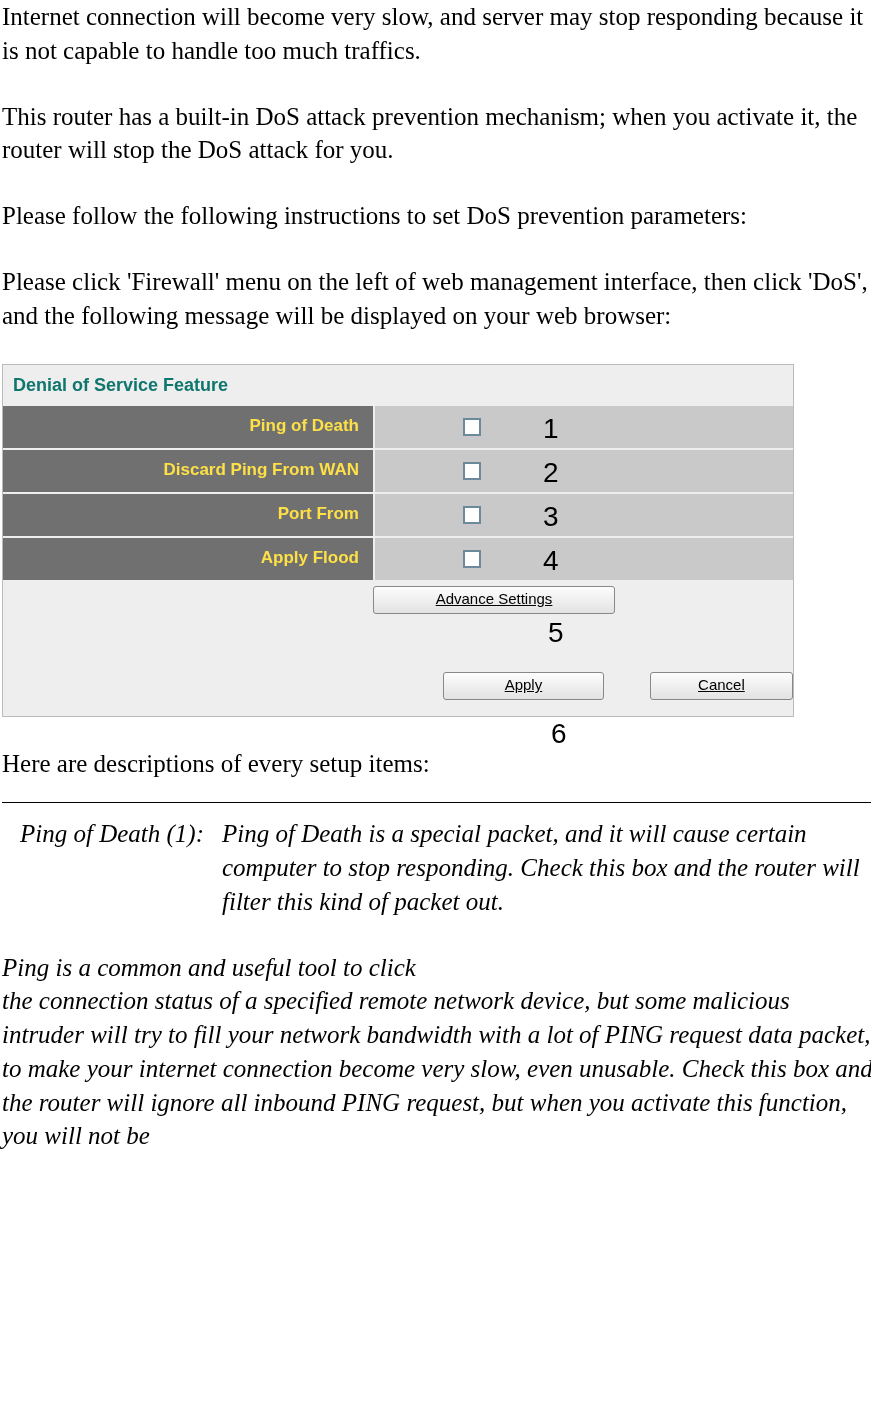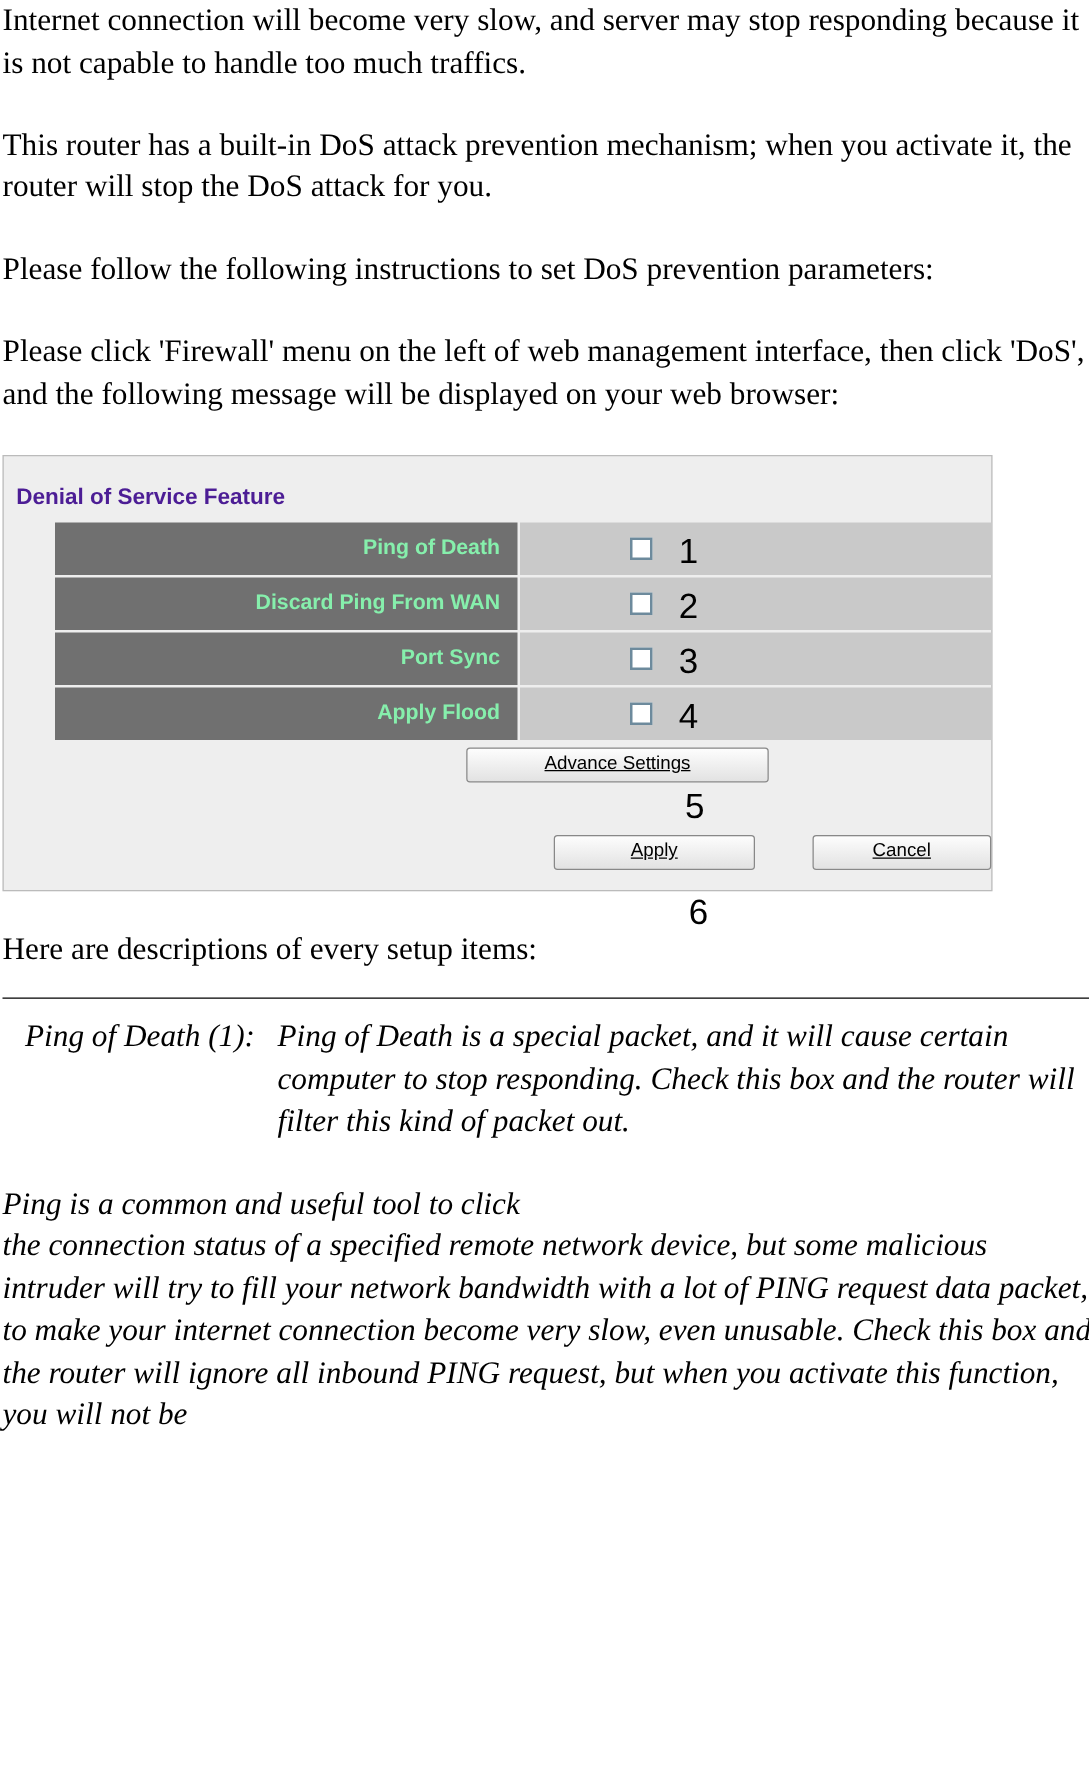--- a/index.html
+++ b/index.html
@@ -25,45 +25,44 @@
       border: 1px solid #bbb;
       margin: 26px 0 0 0;
       padding-bottom: 16px;
       position: relative;
       font-family: Arial, sans-serif;
     }
     .panel-title {
       font-family: Arial, sans-serif;
       font-weight: bold;
       font-size: 18px;
-      color: #4c1d95;
-      padding: 20px 8px 8px 10px;
+      color: #0f766e;
+      padding: 8px 8px 8px 10px;
     }
     .panel-row {
       display: flex;
       height: 42px;
       margin-bottom: 2px;
       align-items: center;
       position: relative;
     }
     .row-label {
       width: 370px;
       height: 100%;
       background: #707070;
-      color: #86efac;
+      color: #fde047;
       font-family: Arial, sans-serif;
       font-weight: bold;
       font-size: 17px;
       display: flex;
       align-items: center;
       justify-content: flex-end;
       padding-right: 14px;
       box-sizing: border-box;
       margin-right: 2px;
-      margin-left: 41px;
     }
     .row-value {
       flex: 1;
       height: 100%;
       background: #c9c9c9;
       display: flex;
       align-items: center;
       padding-left: 88px;
       box-sizing: border-box;
     }
@@ -97,21 +96,21 @@
       justify-content: center;
       box-sizing: border-box;
       text-decoration: underline;
     }
     .btn-adv { width: 242px; }
     .btn-apply { width: 164px; margin-right: 18px; }
     .btn-cancel { width: 146px; }
     .btn-row2 {
       display: flex;
       padding-left: 440px;
-      margin-top: 14px;
+      margin-top: 30px;
       gap: 28px;
     }
     .below-callouts {
       position: relative;
       height: 28px;
     }
     .item-descriptions {
       border-top: 1px solid #000;
       margin-top: 22px;
       padding-top: 14px;
@@ -151,21 +150,21 @@
 
   <div class="panel-row">
     <div class="row-label">Discard Ping From WAN</div>
     <div class="row-value">
       <div class="cb"></div>
     </div>
     <div class="callout" style="left:540px; top:4px;">2</div>
   </div>
 
   <div class="panel-row">
-    <div class="row-label">Port Sync</div>
+    <div class="row-label">Port From</div>
     <div class="row-value">
       <div class="cb"></div>
     </div>
     <div class="callout" style="left:540px; top:4px;">3</div>
   </div>
 
   <div class="panel-row">
     <div class="row-label">Apply Flood</div>
     <div class="row-value">
       <div class="cb"></div>

